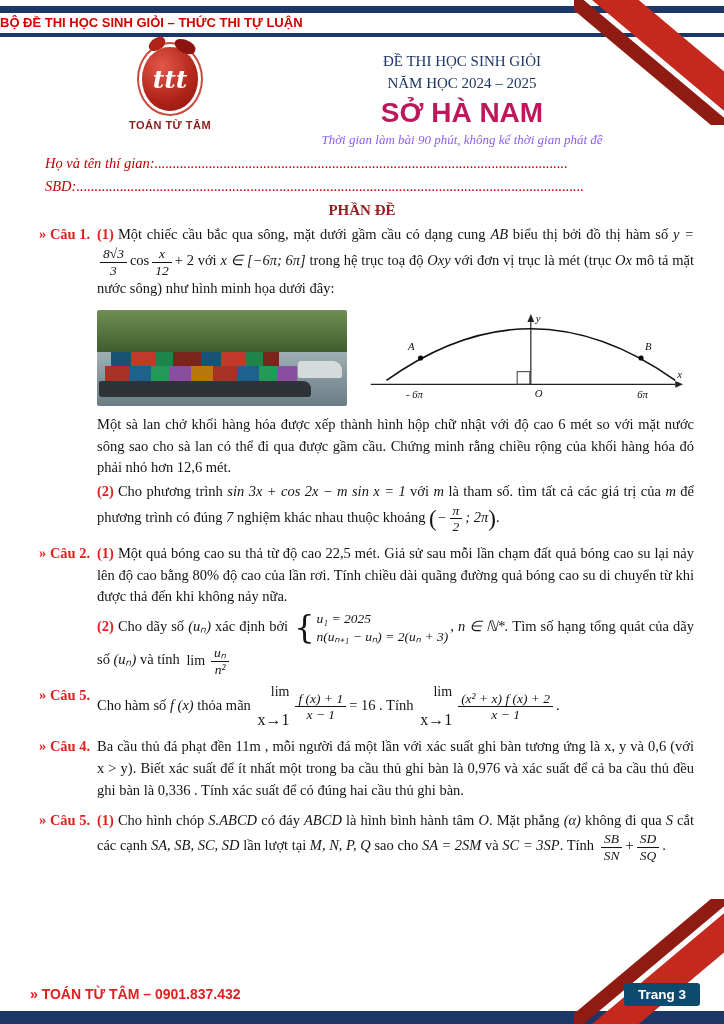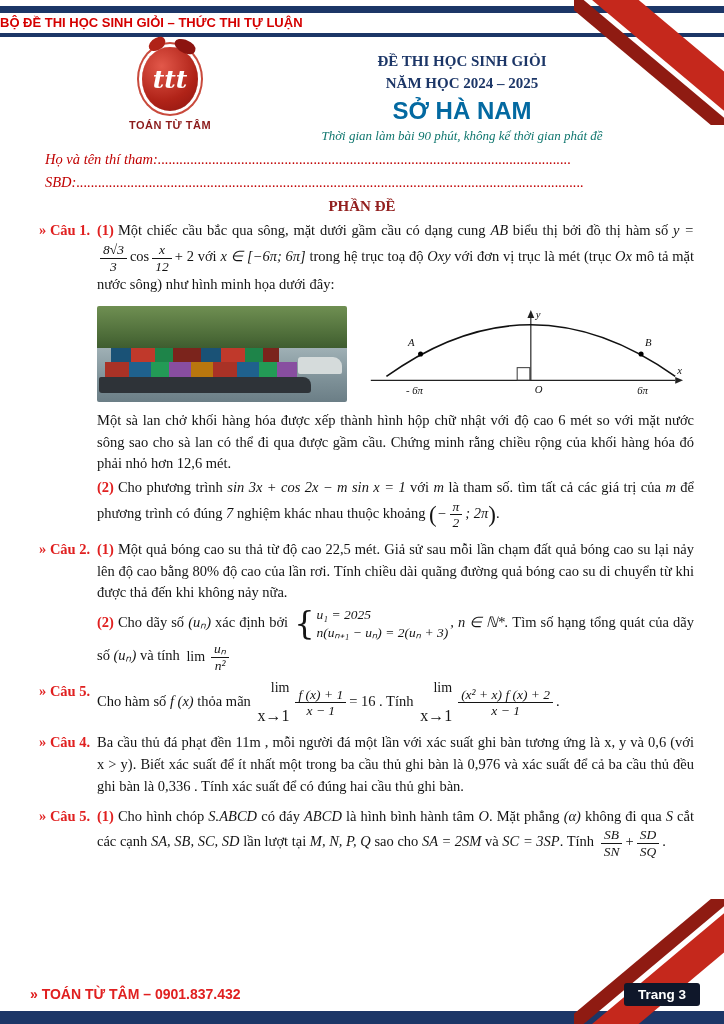--- a/index.html
+++ b/index.html
@@ -29,23 +29,23 @@
                  background:radial-gradient(circle at 35% 30%, #e2584a, #b02318 60%, #8c1410);
                  display:flex; align-items:center; justify-content:center;
                  box-shadow:0 0 0 3px #fff, 0 0 0 5px #c94a3c; }
   .logo-circle::before { content:""; position:absolute; top:-9px; left:6px; width:18px; height:12px;
                  background:#b02318; border-radius:60% 40% 55% 45%; transform:rotate(-25deg); }
   .logo-circle::after  { content:""; position:absolute; top:-7px; right:2px; width:22px; height:13px;
                  background:#8c1410; border-radius:45% 55% 40% 60%; transform:rotate(20deg); }
   .logo-mono { font-style:italic; font-weight:bold; color:#fff; font-size:25px; font-family:"DejaVu Serif", serif; }
   .logo-caption { margin-top:8px; font-family:"Liberation Sans", sans-serif; font-weight:bold; color:#8B1A1A; font-size:11px; letter-spacing:.5px; }
   .head-right { flex:1; text-align:center; padding-top:4px; }
-  .ht1 { color:#1C3667; font-weight:bold; font-size:15px; line-height:1.45; }
-  .ht-dept { color:#0369a1; font-weight:bold; font-size:24px; font-family:"Liberation Sans", sans-serif; margin-top:2px; }
-  .ht-time { font-style:italic; color:#0f766e; font-size:13px; margin-top:3px; }
+  .ht1 { color:#1C3667; font-weight:normal; font-size:15px; line-height:1.45; }
+  .ht-dept { color:#be185d; font-weight:bold; font-size:28px; font-family:"Liberation Sans", sans-serif; margin-top:2px; }
+  .ht-time { font-style:italic; color:#8b5cf6; font-size:13px; margin-top:3px; }
 
   
   .student { margin:2px 45px 0 45px; color:#C00000; font-style:italic; font-size:14.5px; line-height:1.65; overflow:hidden; }
   .student div { white-space:nowrap; overflow:hidden; }
 
   .section-title { text-align:center; font-weight:bold; font-size:15px; color:#93201F; margin:3px 0 5px; }
 
   
   .question { position:relative; margin:5px 30px 8px 30px; padding-left:67px; }
   .qlabel { position:absolute; left:9px; top:2px; color:#E02020; font-weight:bold; font-size:14.5px; white-space:nowrap; }
@@ -78,21 +78,21 @@
   .ph-boat  { position:absolute; right:5px; bottom:28px; width:44px; height:17px; background:#d5dbdb; border-radius:3px 9px 2px 2px; }
   .graph { width:322px; height:104px; flex:0 0 auto; }
   .graph .axis  { stroke:#222; stroke-width:1.2; fill:none; }
   .graph .afill { fill:#222; }
   .graph .curve { stroke:#111; stroke-width:1.7; fill:none; }
   .graph .obox  { fill:none; stroke:#333; stroke-width:1; }
   .graph text   { font-family:"Liberation Serif", serif; font-size:11px; font-style:italic; fill:#111; }
 
   
   .brand { position:absolute; left:30px; bottom:22px; color:#E02020; font-weight:bold; font-family:"Liberation Sans", sans-serif; font-size:14px; z-index:7; }
-  .pagebox { position:absolute; right:24px; bottom:18px; background:#0f172a; color:#fff; font-family:"Liberation Sans", sans-serif; font-weight:bold; font-size:13.5px; padding:4px 14px; border-radius:3px; z-index:7;text-align:right; }
+  .pagebox { position:absolute; right:24px; bottom:18px; background:#0c4a6e; color:#fff; font-family:"Liberation Sans", sans-serif; font-weight:bold; font-size:13.5px; padding:4px 14px; border-radius:3px; z-index:7;text-align:right; }
   .bottombar { position:absolute; left:0; right:0; bottom:0; height:13px; background:#1C3667; z-index:5; }
 </style>
 </head>
 <body>
 
 <div class="page">
 
   <div class="topbar"></div>
   <div class="toptitle">BỘ ĐỀ THI HỌC SINH GIỎI – THỨC THI TỰ LUẬN</div>
   <div class="topline"></div>
@@ -115,21 +115,21 @@
     </div>
     <div class="head-right">
       <div class="ht1">ĐỀ THI HỌC SINH GIỎI</div>
       <div class="ht1">NĂM HỌC 2024 – 2025</div>
       <div class="ht-dept">SỞ HÀ NAM</div>
       <div class="ht-time">Thời gian làm bài 90 phút, không kể thời gian phát đề</div>
     </div>
   </div>
 
   <div class="student">
-    <div>Họ và tên thí tham:..................................................................................................................</div>
+    <div>Họ và tên thí gian:..................................................................................................................</div>
     <div>SBD:............................................................................................................................................</div>
   </div>
 
   <div class="section-title">PHẦN ĐỀ</div>
 
   <div class="question">
     <div class="qlabel">» Câu 1.</div>
     <p class="para">
       <span class="marker">(1)</span><span>Một chiếc cầu bắc qua sông, mặt dưới gầm cầu có dạng cung </span><span class="mi">AB</span><span> biểu thị bởi đồ thị hàm số </span>
       <span class="mi">y =</span><span class="frac">

